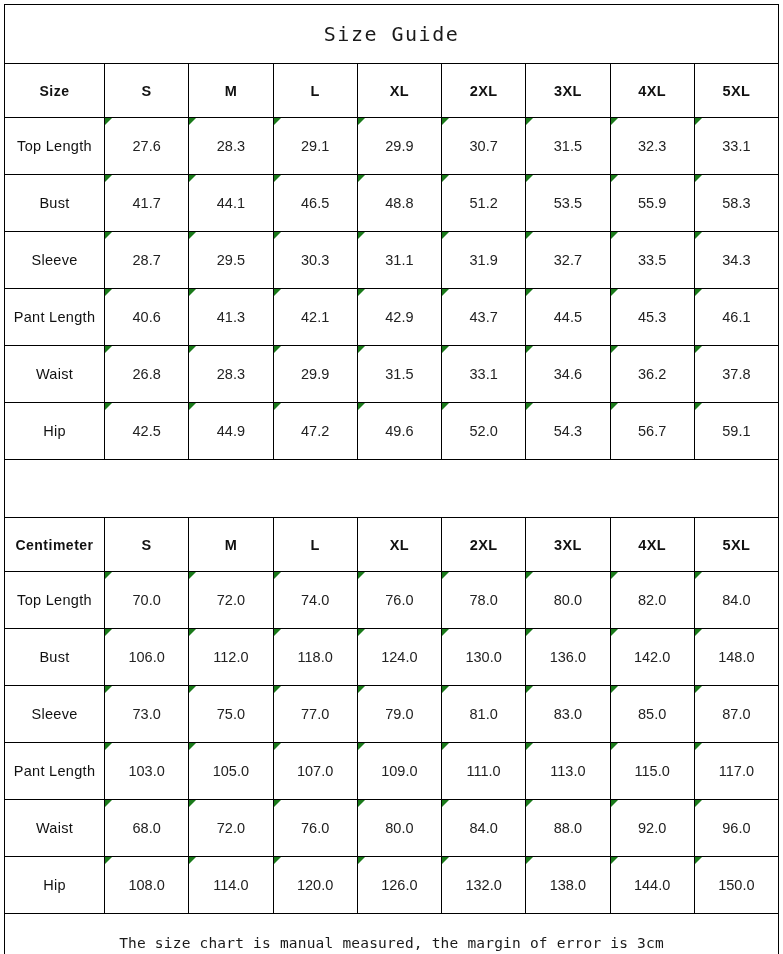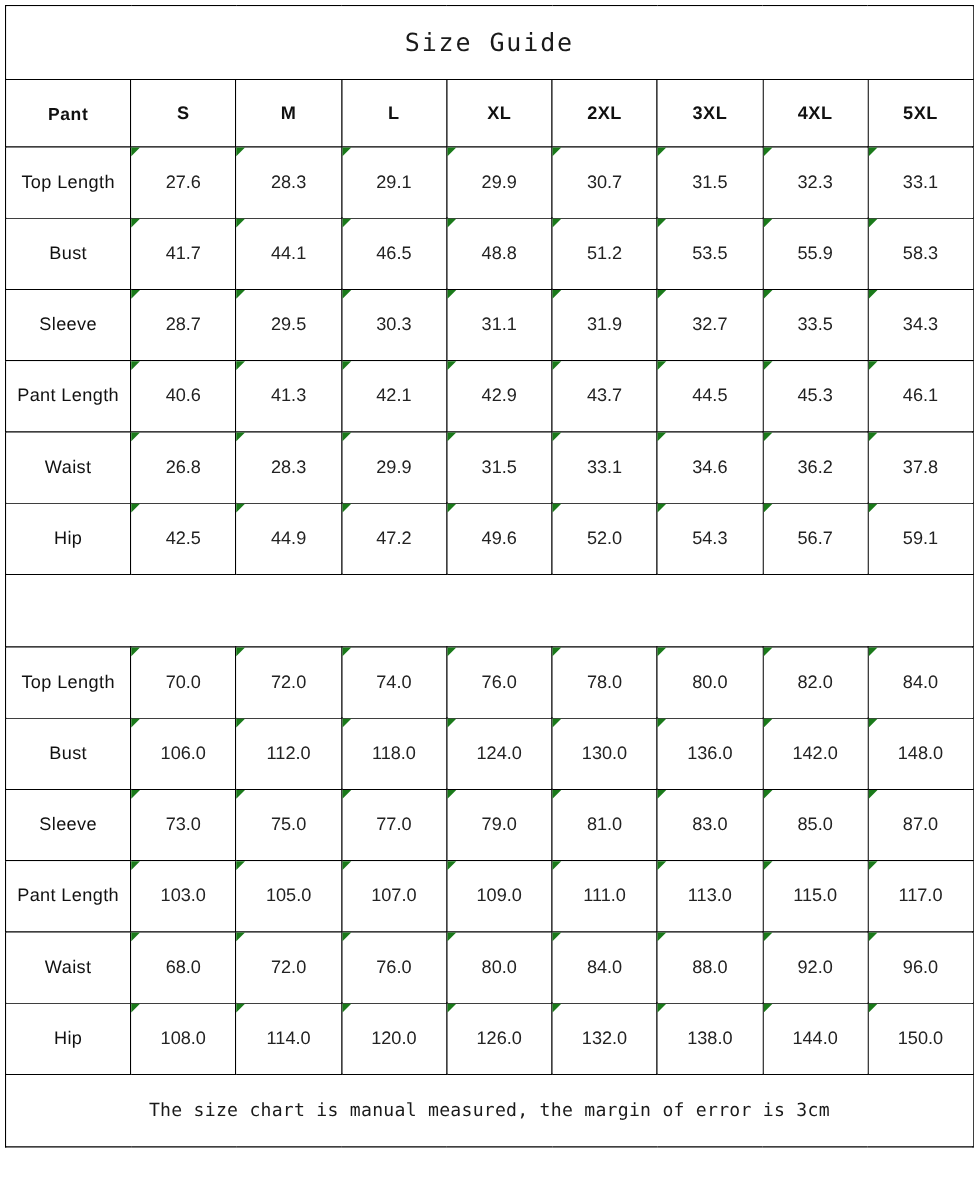--- a/index.html
+++ b/index.html
@@ -118,21 +118,21 @@
       <col class="c-size">
         <col class="c-size">
         <col class="c-size">
         <col class="c-size">
     </colgroup>
     <tbody>
       <tr>
         <td class="title-cell" colspan="9">Size Guide</td>
       </tr>
     <tr>
-          <td class="unit-cell">Pant</td>
+          <td class="unit-cell">Size</td>
           <td class="size-head-cell">S</td>
           <td class="size-head-cell">M</td>
           <td class="size-head-cell">L</td>
           <td class="size-head-cell">XL</td>
           <td class="size-head-cell">2XL</td>
           <td class="size-head-cell">3XL</td>
           <td class="size-head-cell">4XL</td>
           <td class="size-head-cell">5XL</td>
         </tr>
         <tr>
@@ -198,20 +198,31 @@
           <td class="value-cell"><span class="marker"></span>49.6</td>
           <td class="value-cell"><span class="marker"></span>52.0</td>
           <td class="value-cell"><span class="marker"></span>54.3</td>
           <td class="value-cell"><span class="marker"></span>56.7</td>
           <td class="value-cell"><span class="marker"></span>59.1</td>
         </tr>
         <tr>
           <td class="spacer-cell" colspan="9"></td>
         </tr>
         <tr>
+          <td class="unit-cell">Centimeter</td>
+          <td class="size-head-cell">S</td>
+          <td class="size-head-cell">M</td>
+          <td class="size-head-cell">L</td>
+          <td class="size-head-cell">XL</td>
+          <td class="size-head-cell">2XL</td>
+          <td class="size-head-cell">3XL</td>
+          <td class="size-head-cell">4XL</td>
+          <td class="size-head-cell">5XL</td>
+        </tr>
+        <tr>
           <td class="row-label-cell">Top Length</td>
           <td class="value-cell"><span class="marker"></span>70.0</td>
           <td class="value-cell"><span class="marker"></span>72.0</td>
           <td class="value-cell"><span class="marker"></span>74.0</td>
           <td class="value-cell"><span class="marker"></span>76.0</td>
           <td class="value-cell"><span class="marker"></span>78.0</td>
           <td class="value-cell"><span class="marker"></span>80.0</td>
           <td class="value-cell"><span class="marker"></span>82.0</td>
           <td class="value-cell"><span class="marker"></span>84.0</td>
         </tr>

